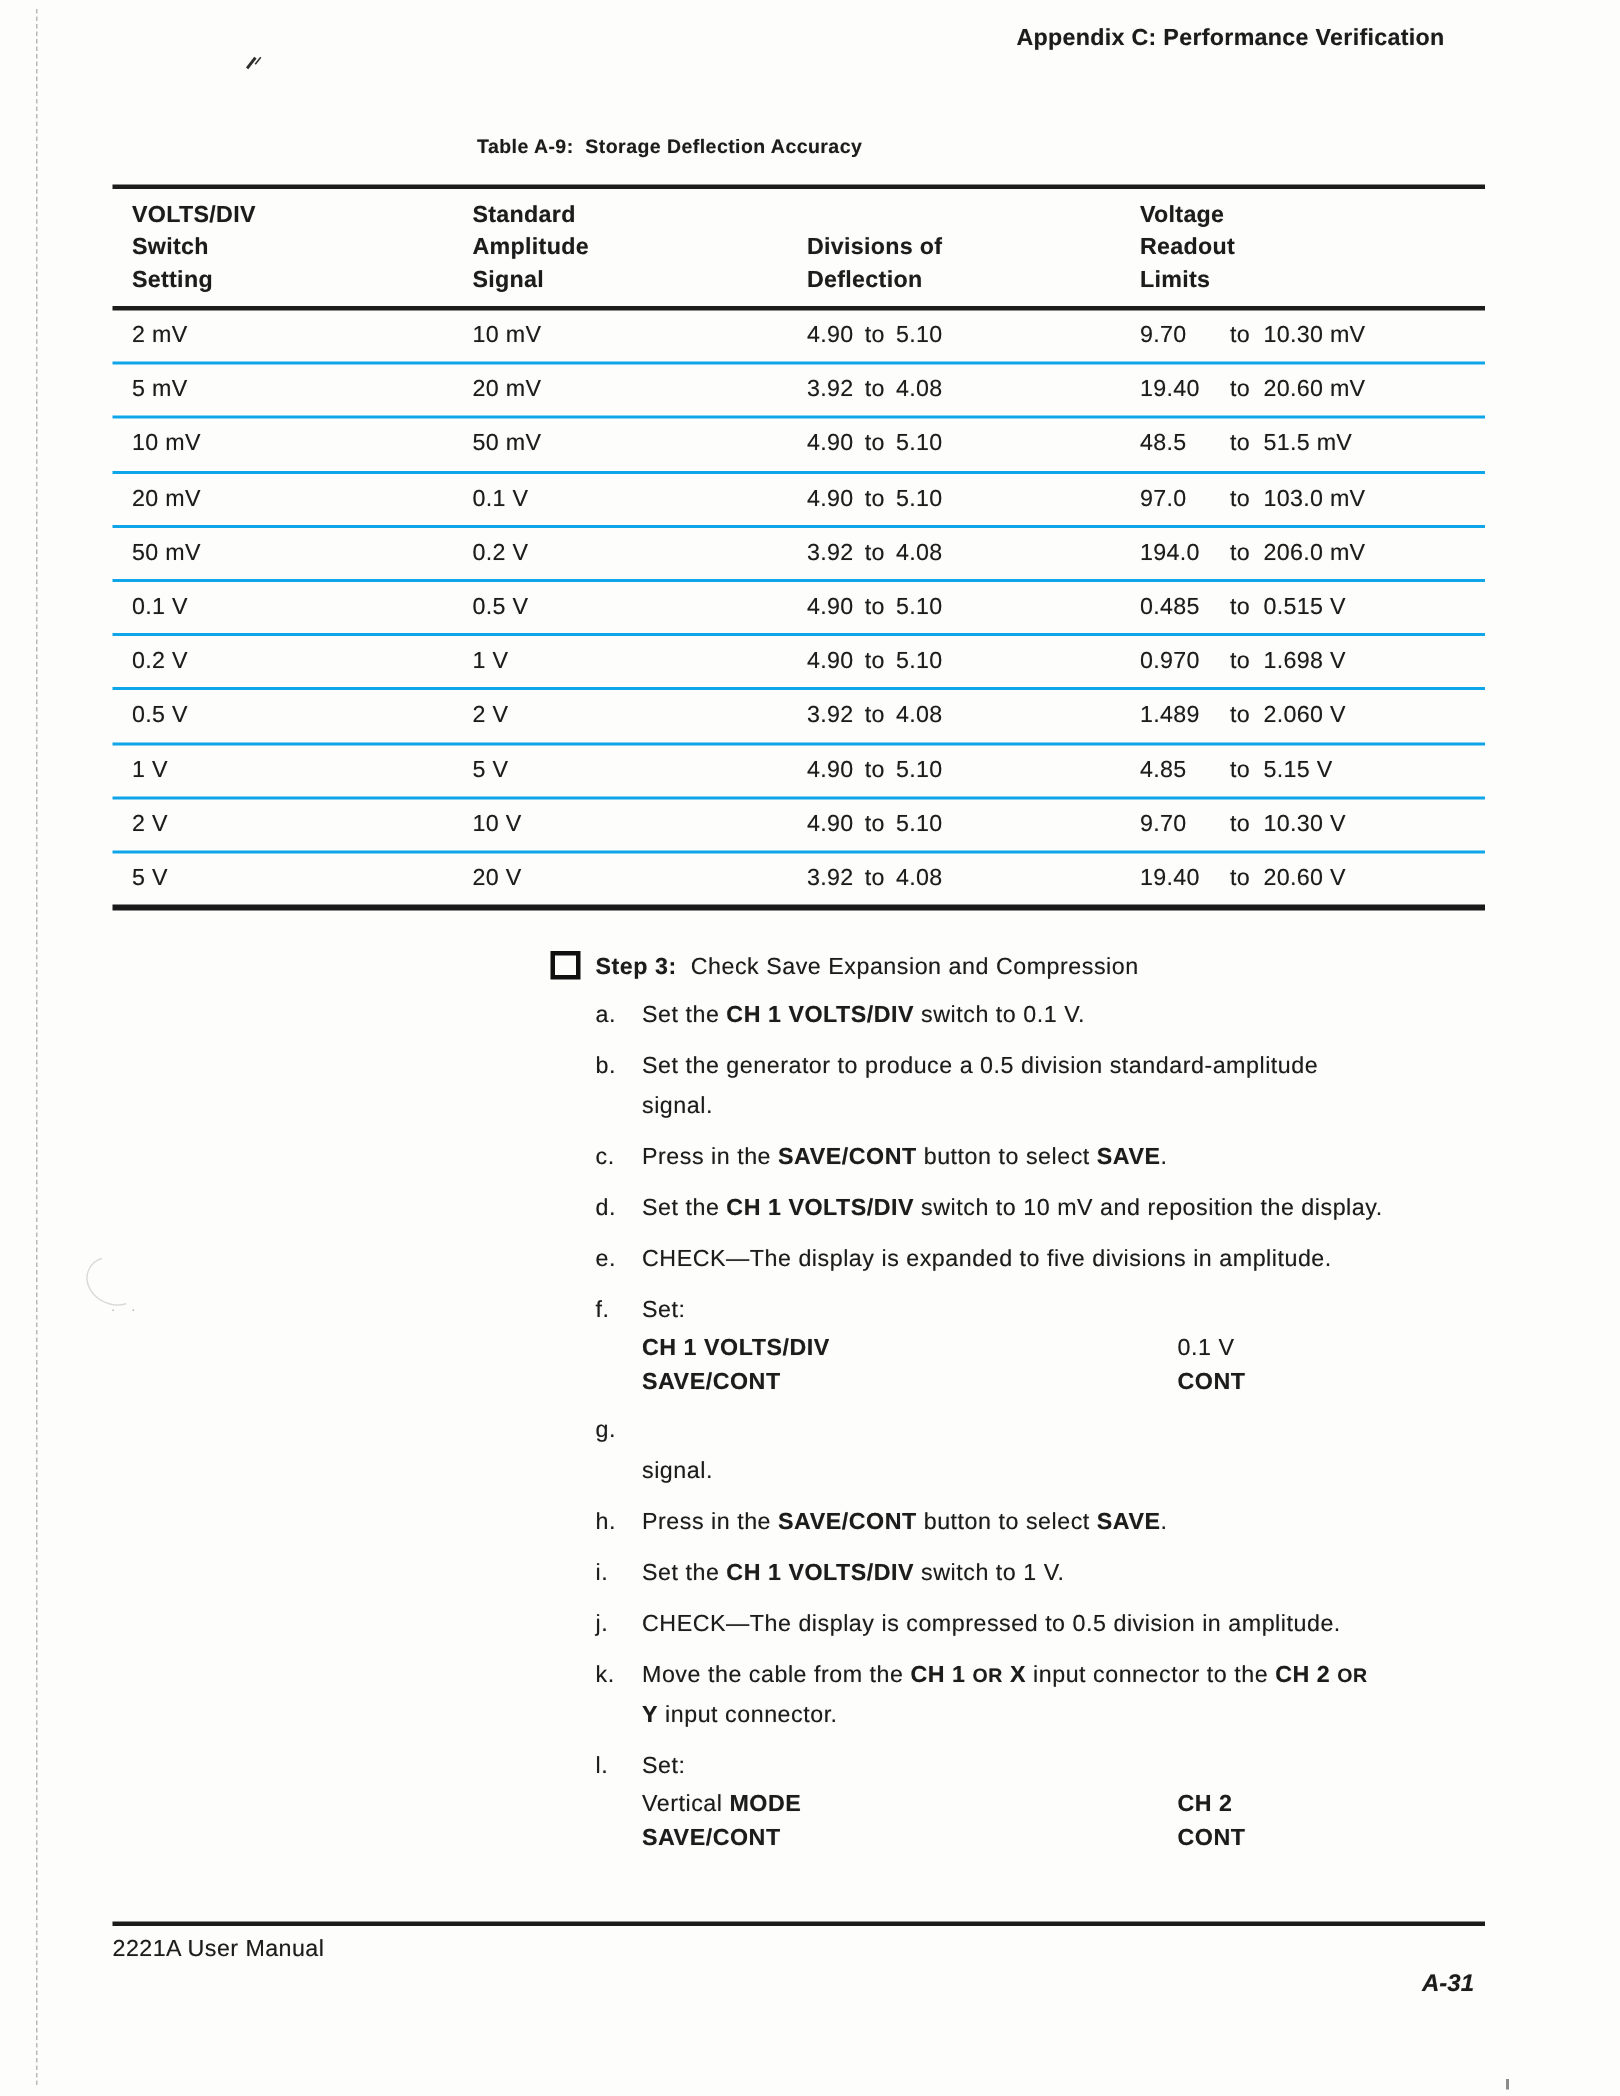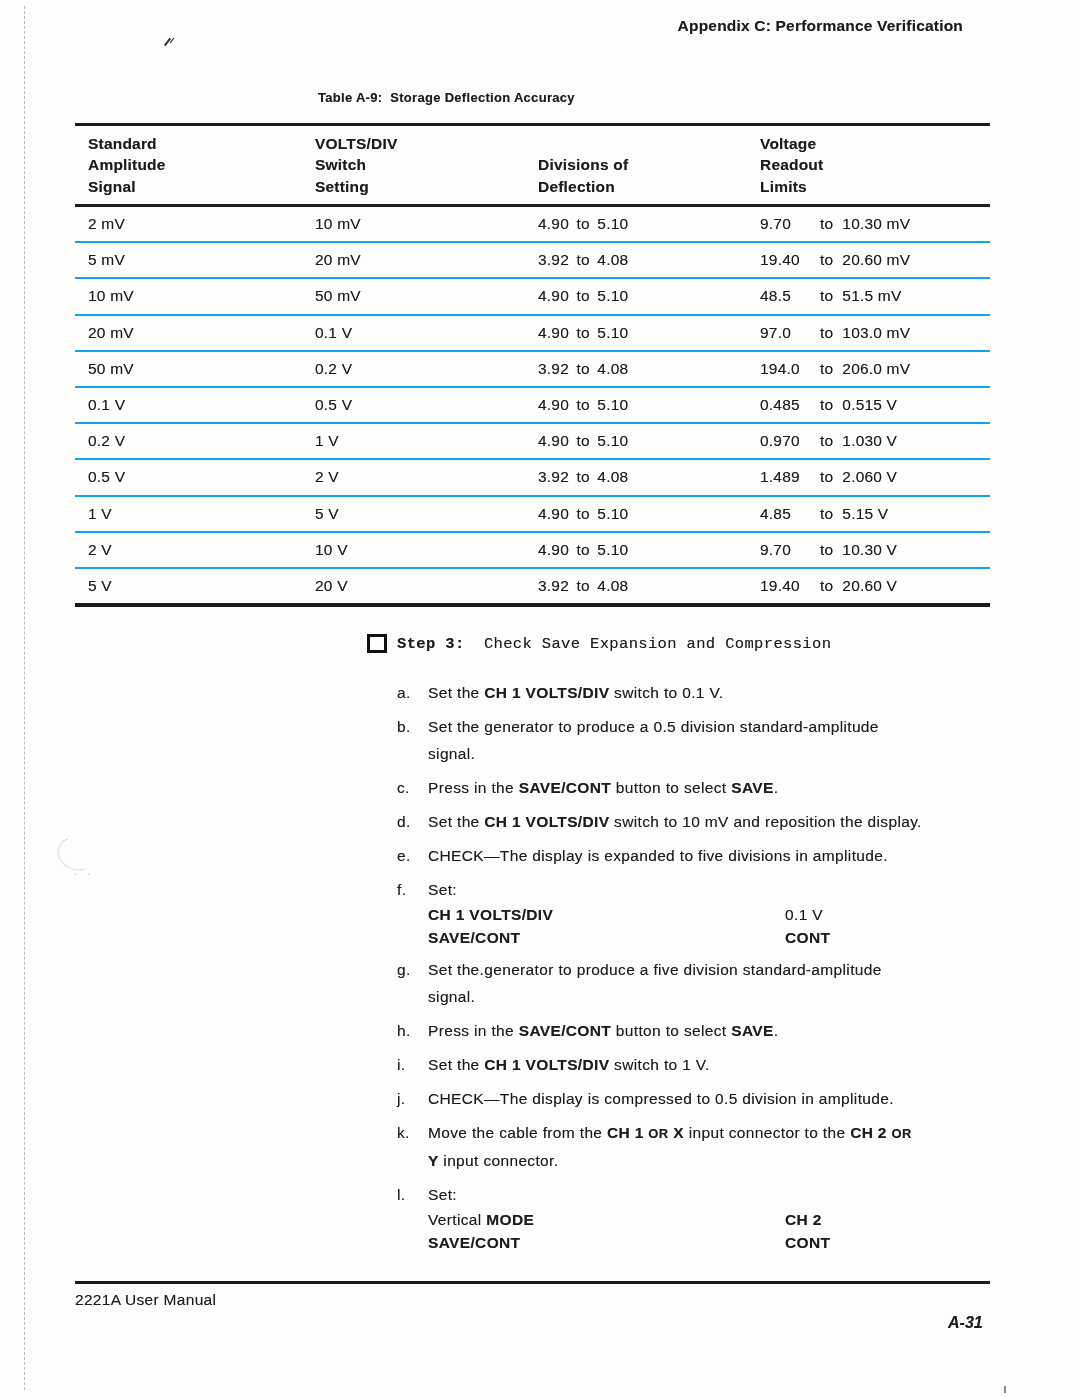--- a/index.html
+++ b/index.html
@@ -36,21 +36,21 @@
   .trow{display:grid;grid-template-columns:240px 223px 222px 1fr;height:34.2px;align-items:center;
     border-bottom:2px solid #0ea5e9;}
   .trow:last-child{border-bottom:4px solid #1a1a1a;}
   .trow .td:first-child{padding-left:13px;}
   .td-defl{word-spacing:3px;}
   .ro-min{display:inline-block;min-width:60px;}
   .ro-to{display:inline-block;margin-right:9px;}
 
   
   .proc{position:absolute;left:367px;top:631px;width:620px;font-size:15.5px;line-height:27px;letter-spacing:.35px;}
-  .step-head{display:flex;margin-bottom:21px;font-family:Liberation Mono, monospace;}
+  .step-head{display:flex;margin-bottom:5px;}
   .chk{flex:none;width:14px;height:13px;border:3px solid #101010;margin:3px 10px 0 0;}
   .step-label{font-weight:bold;white-space:pre;}
   .item{display:flex;margin-bottom:7px;}
   .item .letter{flex:none;width:31px;margin-left:30px;}
   .item .content{flex:none;width:557px;max-width:557px;}
   .kv-row{display:flex;line-height:23px;}
   .kv-label{flex:none;width:357px;}
   .b{font-weight:bold;}
   .sc{font-weight:bold;font-size:13px;letter-spacing:.4px;}
 
@@ -71,30 +71,30 @@
 <div class="smudge-dots">. .</div>
 <div class="speck-br"></div>
 
 <div class="app-header pg-text">Appendix C: Performance Verification</div>
 
 <div class="table-title pg-text">Table A-9:  Storage Deflection Accuracy</div>
 
 <div class="dtable pg-text">
   <div class="thead" id="thead">
       <div class="th">
+        <div>VOLTS/DIV</div>
+        <div>Switch</div>
+        <div>Setting</div>
+      </div>
+      <div class="th">
         <div>Standard</div>
         <div>Amplitude</div>
         <div>Signal</div>
       </div>
       <div class="th">
-        <div>VOLTS/DIV</div>
-        <div>Switch</div>
-        <div>Setting</div>
-      </div>
-      <div class="th">
         <div>Divisions of</div>
         <div>Deflection</div>
       </div>
       <div class="th">
         <div>Voltage</div>
         <div>Readout</div>
         <div>Limits</div>
       </div>
     </div>
   <div id="tbody">
@@ -131,21 +131,21 @@
       <div class="trow">
         <div class="td">0.1 V</div>
         <div class="td">0.5 V</div>
         <div class="td td-defl">4.90 to 5.10</div>
         <div class="td"><span class="ro-min">0.485</span><span class="ro-to">to</span><span>0.515 V</span></div>
       </div>
       <div class="trow">
         <div class="td">0.2 V</div>
         <div class="td">1 V</div>
         <div class="td td-defl">4.90 to 5.10</div>
-        <div class="td"><span class="ro-min">0.970</span><span class="ro-to">to</span><span>1.030 V</span></div>
+        <div class="td"><span class="ro-min">0.970</span><span class="ro-to">to</span><span>1.698 V</span></div>
       </div>
       <div class="trow">
         <div class="td">0.5 V</div>
         <div class="td">2 V</div>
         <div class="td td-defl">3.92 to 4.08</div>
         <div class="td"><span class="ro-min">1.489</span><span class="ro-to">to</span><span>2.060 V</span></div>
       </div>
       <div class="trow">
         <div class="td">1 V</div>
         <div class="td">5 V</div>
@@ -199,21 +199,21 @@
         <div class="content"><span>Set:</span><div class="kv-row">
             <span class="kv-label"><span class="b">CH 1 VOLTS/DIV</span></span>
             <span><span>0.1 V</span></span>
           </div><div class="kv-row">
             <span class="kv-label"><span class="b">SAVE/CONT</span></span>
             <span><span class="b">CONT</span></span>
           </div></div>
       </div>
       <div class="item">
         <div class="letter">g.</div>
-        <div class="content"><span>Set the.generator to produce a five division standard-amplitude</span><br><span>signal.</span></div>
+        <div class="content"><br><span>signal.</span></div>
       </div>
       <div class="item">
         <div class="letter">h.</div>
         <div class="content"><span>Press in the </span><span class="b">SAVE/CONT</span><span> button to select </span><span class="b">SAVE</span><span>.</span></div>
       </div>
       <div class="item">
         <div class="letter">i.</div>
         <div class="content"><span>Set the </span><span class="b">CH 1 VOLTS/DIV</span><span> switch to 1 V.</span></div>
       </div>
       <div class="item">

